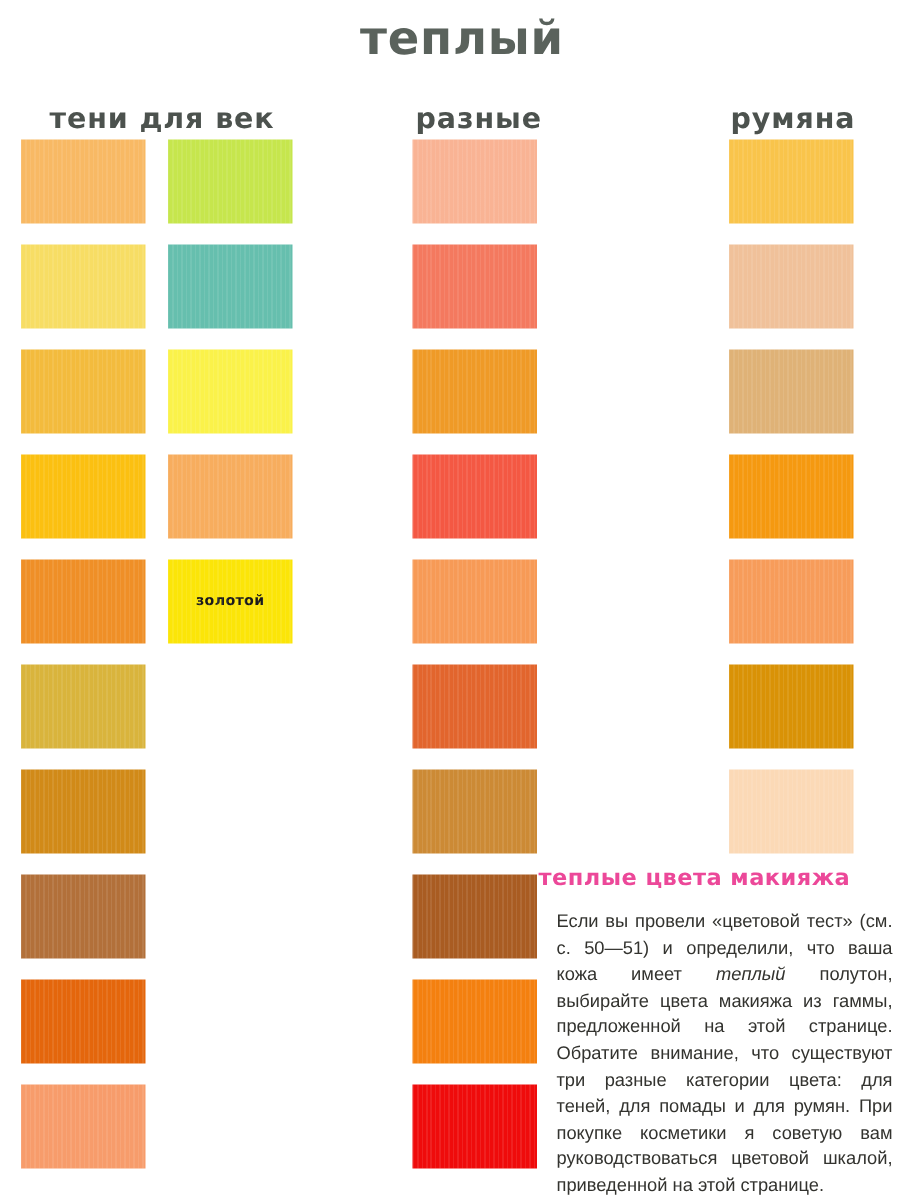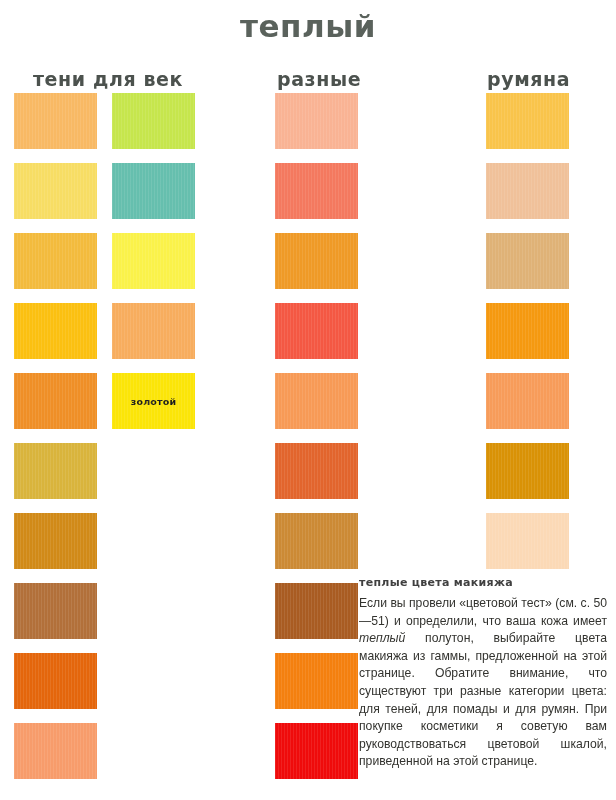--- a/index.html
+++ b/index.html
@@ -85,33 +85,33 @@
   }
 
   
   #article {
     position: absolute;
     left: 359px;
     top: 576px;
     width: 248px;
   }
   #article-heading {
-    font-size: 11px;
+    font-size: 15px;
     font-weight: bold;
-    color: #404040;
+    color: #ec4899;
     letter-spacing: 0.3px;
     margin: 0 0 6px 0;
     font-family: "DejaVu Sans", sans-serif;
   }
   #article-body {
     font-size: 12.2px;
     line-height: 17.6px;
     text-align: justify;
     color: #33332f;
-    margin: 0;
+    margin: 12px;
     font-family: "Liberation Sans", sans-serif;
   }
   #article-body em {
     font-style: italic;
   }
 </style>
 </head>
 <body>
 
 <div id="page-title">теплый</div>

